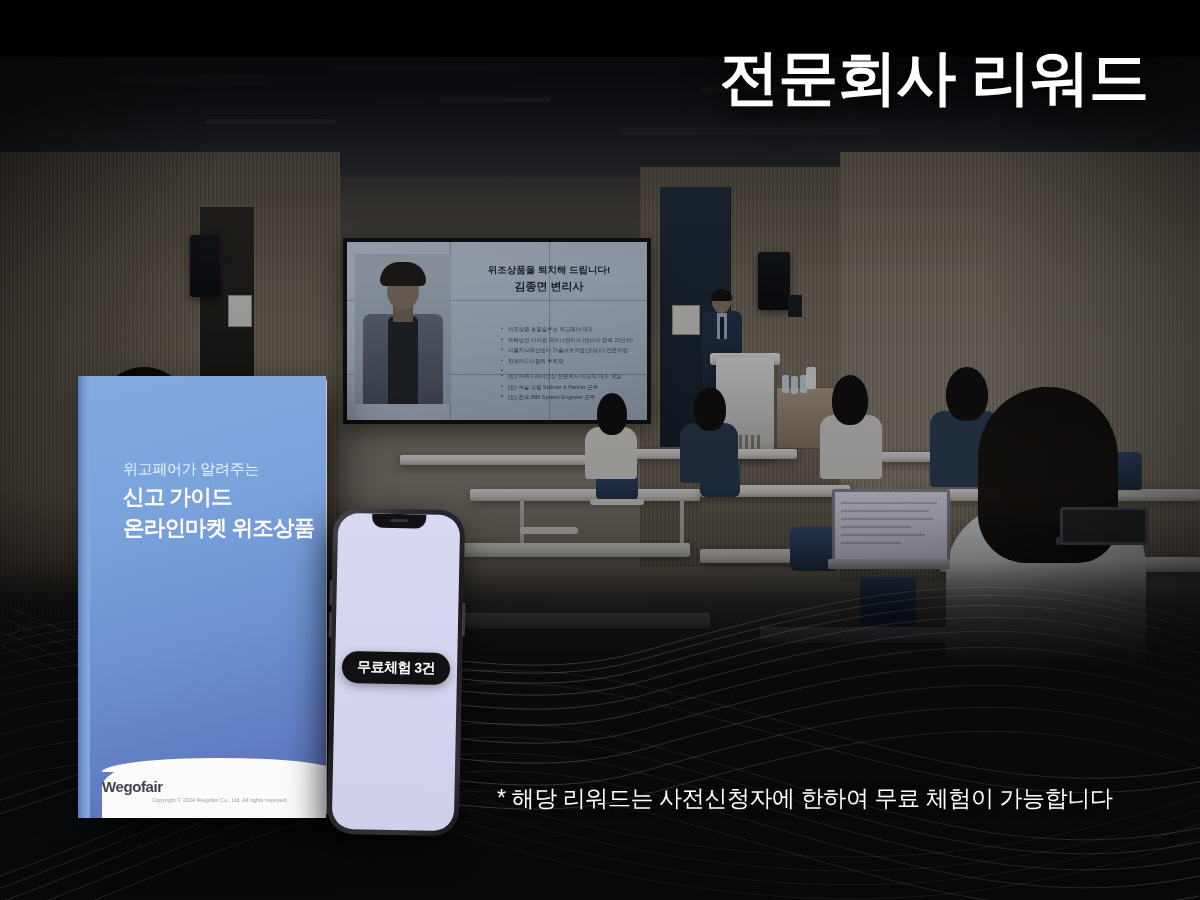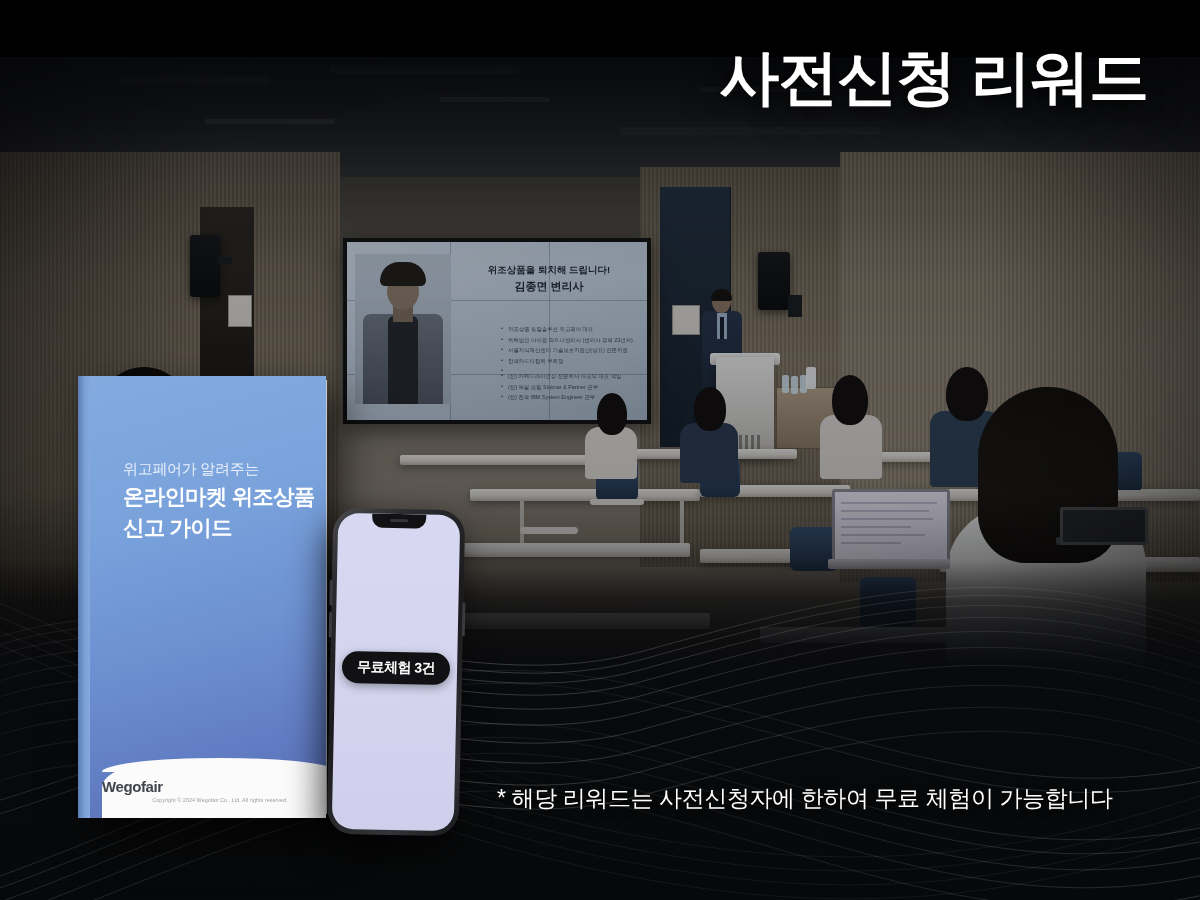--- a/index.html
+++ b/index.html
@@ -393,30 +393,30 @@
         <path d="M150,0 C230,120 350,210 550,250"></path>
         <path d="M180,0 C260,120 380,210 580,250"></path>
         <path d="M210,0 C290,120 410,210 610,250"></path>
         <path d="M240,0 C320,120 440,210 640,250"></path>
       </g>
     </svg>
     <div class="wave-fade"></div>
   </div>
 
   <div class="topbar"></div>
-  <div class="title">사전신청 리워드</div>
+  <div class="title">전문회사 리워드</div>
 
   <div class="book">
     <div class="book-edge"></div>
     <div class="book-spine"></div>
     <div class="book-face">
       <div class="book-sub">위고페어가 알려주는</div>
       <div class="book-title">
+        <div>신고 가이드</div>
         <div>온라인마켓 위조상품</div>
-        <div>신고 가이드</div>
       </div>
       <div class="book-footer">
         <div class="book-logo">Wegofair</div>
         <div class="book-copy">Copyright © 2024 Wegofair Co., Ltd. All rights reserved.</div>
       </div>
     </div>
   </div>
 
   <div class="phone">
     <div class="side-btn" style="left:-2px;top:72px;width:3px;height:26px;"></div>

